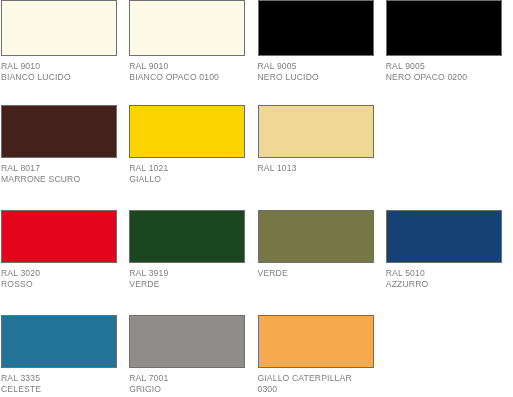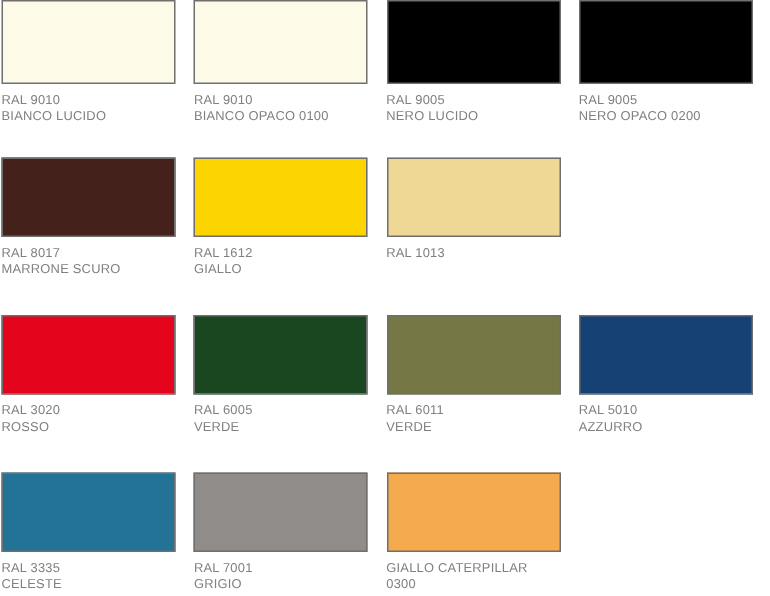--- a/index.html
+++ b/index.html
@@ -88,39 +88,39 @@
         <div class="swatch-caption"><span class="caption-line">RAL 9005</span><span class="caption-line">NERO OPACO 0200</span></div>
       </div>
     </div>
     <div class="swatch-row row-2">
       <div class="swatch-cell">
         <div class="swatch-chip" title="#45211b" style="background: rgb(69, 33, 27);"></div>
         <div class="swatch-caption"><span class="caption-line">RAL 8017</span><span class="caption-line">MARRONE SCURO</span></div>
       </div>
       <div class="swatch-cell">
         <div class="swatch-chip" title="#fcd500" style="background: rgb(252, 213, 0);"></div>
-        <div class="swatch-caption"><span class="caption-line">RAL 1612</span><span class="caption-line">GIALLO</span></div>
+        <div class="swatch-caption"><span class="caption-line">RAL 1021</span><span class="caption-line">GIALLO</span></div>
       </div>
       <div class="swatch-cell">
         <div class="swatch-chip" title="#efd896" style="background: rgb(239, 216, 150);"></div>
         <div class="swatch-caption"><span class="caption-line">RAL 1013</span></div>
       </div>
     </div>
     <div class="swatch-row row-3">
       <div class="swatch-cell">
         <div class="swatch-chip" title="#e4041b" style="background: rgb(228, 4, 27);"></div>
         <div class="swatch-caption"><span class="caption-line">RAL 3020</span><span class="caption-line">ROSSO</span></div>
       </div>
       <div class="swatch-cell">
         <div class="swatch-chip" title="#1a4620" style="background: rgb(26, 70, 32);"></div>
-        <div class="swatch-caption"><span class="caption-line">RAL 6005</span><span class="caption-line">VERDE</span></div>
+        <div class="swatch-caption"><span class="caption-line">RAL 3919</span><span class="caption-line">VERDE</span></div>
       </div>
       <div class="swatch-cell">
         <div class="swatch-chip" title="#757845" style="background: rgb(117, 120, 69);"></div>
-        <div class="swatch-caption"><span class="caption-line">RAL 6011</span><span class="caption-line">VERDE</span></div>
+        <div class="swatch-caption"><span class="caption-line">VERDE</span></div>
       </div>
       <div class="swatch-cell">
         <div class="swatch-chip" title="#154174" style="background: rgb(21, 65, 116);"></div>
         <div class="swatch-caption"><span class="caption-line">RAL 5010</span><span class="caption-line">AZZURRO</span></div>
       </div>
     </div>
     <div class="swatch-row row-4">
       <div class="swatch-cell">
         <div class="swatch-chip" title="#227396" style="background: rgb(34, 115, 150);"></div>
         <div class="swatch-caption"><span class="caption-line">RAL 3335</span><span class="caption-line">CELESTE</span></div>

